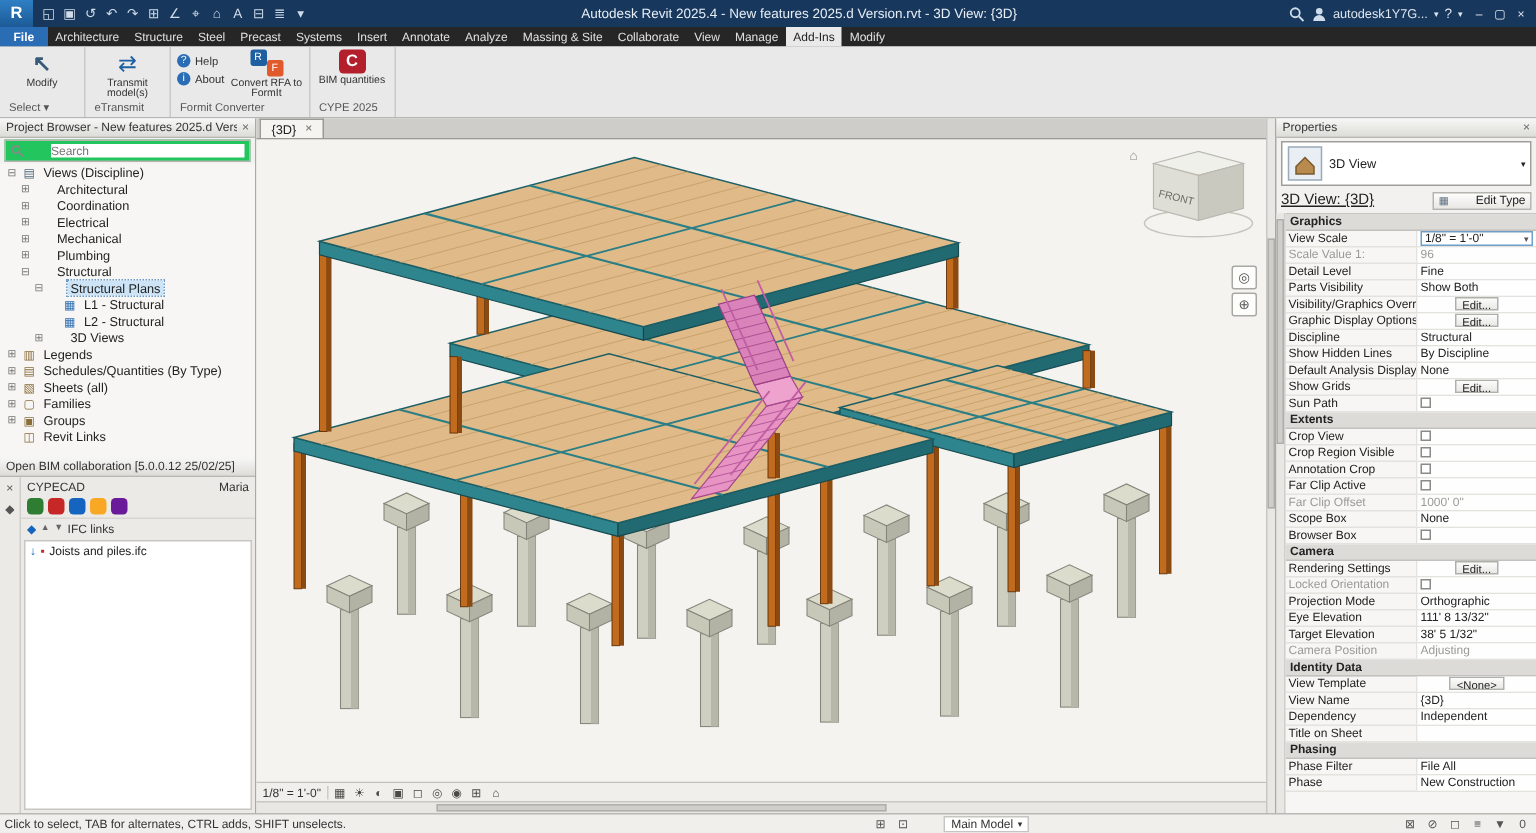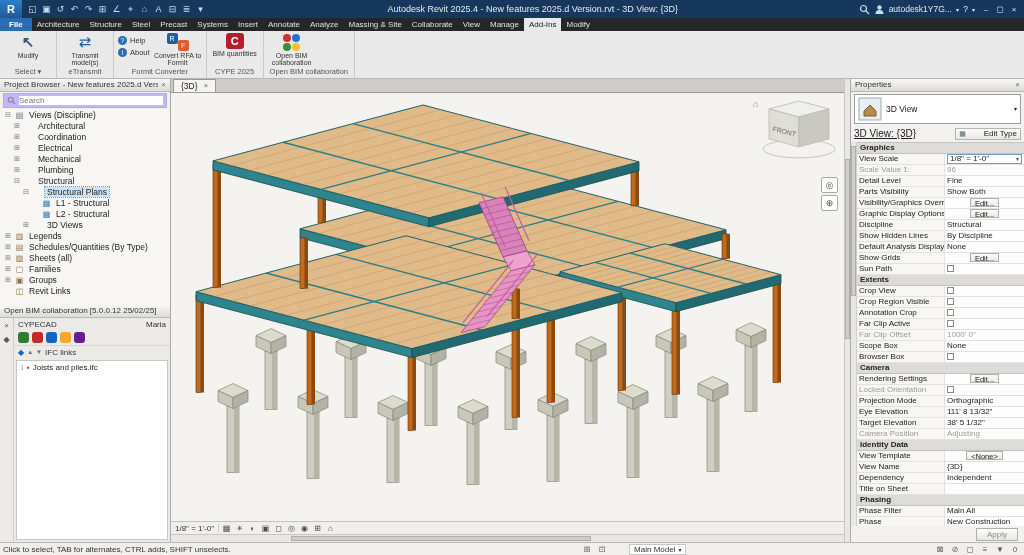--- a/index.html
+++ b/index.html
@@ -19,21 +19,21 @@
 .win-btn{width:14px;height:14px;display:flex;align-items:center;justify-content:center;font-size:8px;color:#dfe7f0;}
 
 .tabrow{flex:0 0 13px;background:#262626;display:flex;align-items:stretch;}
 .rtab{padding:0 5px;display:flex;align-items:center;color:#e0e0e0;font-size:8px;white-space:nowrap;}
 .rtab.file{background:#2a6db5;color:#fff;padding:0 9px;font-weight:bold;}
 .rtab.active{background:#e9e9e9;color:#222;}
 
 .ribbon{flex:0 0 47px;background:#e9e9e9;display:flex;border-bottom:1px solid #b5b5b5;}
 .rpanel{display:flex;flex-direction:column;border-right:1px solid #c9c9c9;}
 .rpanel-body{flex:1;display:flex;align-items:flex-start;padding:2px 4px 0;gap:4px;}
-.rpanel-caption{height:11px;font-size:7.5px;color:#555;text-align:center;padding:0 6px;white-space:nowrap;}
+.rpanel-caption{height:11px;font-size:7.5px;color:#555;text-align:left;padding:0 6px;white-space:nowrap;}
 .rbig{display:flex;flex-direction:column;align-items:center;width:48px;gap:1px;}
 .rbig-label{font-size:7px;text-align:center;line-height:1.05;color:#333;}
 .rsmall-col{display:flex;flex-direction:column;gap:3px;padding-top:3px;}
 .rsmall{display:flex;align-items:center;gap:3px;font-size:7.5px;color:#333;}
 .ricon{display:flex;align-items:center;justify-content:center;}
 .ricon.lg{width:20px;height:18px;font-size:15px;}
 .ricon.sm{width:10px;height:10px;font-size:8px;}
 .ricon.cursor{color:#3a5a7a;font-weight:bold;}
 .ricon.transmit{color:#1d5fa0;}
 .ricon.help,.ricon.about{background:#2a6db5;color:#fff;border-radius:50%;font-size:7px;width:9px;height:9px;line-height:9px;font-style:normal;}
@@ -43,21 +43,21 @@
 .cv-a{left:0;top:0;background:#1d5fa0;}
 .cv-b{right:0;bottom:0;background:#e05a2b;}
 .ricon.openbim{display:grid;grid-template-columns:8px 8px;grid-gap:1px;width:18px;height:18px;align-content:center;justify-content:center;}
 .ricon.openbim .dot{width:8px;height:8px;border-radius:50%;display:block;}
 
 .main{flex:1;display:flex;min-height:0;}
 .leftcol{flex:0 0 171px;display:flex;flex-direction:column;border-right:1px solid #a9a9a9;background:#f2f1ef;min-width:0;}
 .panel-header{height:13px;flex:0 0 13px;background:linear-gradient(#f7f7f6,#dddcd8);border-bottom:1px solid #b9b9b4;display:flex;align-items:center;padding:0 4px;font-size:8px;color:#333;}
 .ph-title{flex:1;white-space:nowrap;overflow:hidden;}
 .ph-x{font-size:8px;color:#666;padding-left:3px;}
-.pb-search{height:15px;flex:0 0 15px;display:flex;align-items:center;margin:1px 3px;border:1px solid #b5b5b0;background:#c4b5fd;padding:0 3px;gap:3px;}
+.pb-search{height:15px;flex:0 0 15px;display:flex;align-items:center;margin:1px 3px;border:1px solid #b5b5b0;background:#22c55e;padding:0 3px;gap:18px;}
 .pb-search input{border:none;outline:none;flex:1;font-size:8px;font-family:inherit;color:#333;min-width:0;}
 .tree{flex:0 0 196px;overflow:hidden;padding-top:1px;background:#f7f6f4;}
 .trow{display:flex;align-items:center;height:11px;gap:3px;white-space:nowrap;}
 .texp{width:8px;font-size:7px;color:#777;text-align:center;flex:0 0 8px;}
 .ticon{font-size:8px;color:#8a6d3b;width:9px;text-align:center;flex:0 0 9px;}
 .ticon-plan{color:#2f6fb2;}
 .ticon-views{color:#55687a;}
 .tlabel{font-size:8.5px;color:#222;padding:0 2px;}
 .trow.selected .tlabel{background:#cde4f7;outline:1px dotted #6a9cc9;}
 
@@ -227,34 +227,20 @@
         <div class="rpanel-caption">Formit Converter</div>
       </div>
       <div class="rpanel">
         <div class="rpanel-body">
           <div class="rbig">
             <span class="ricon cype lg">C</span>
             <span class="rbig-label">BIM quantities</span>
           </div>
         </div>
         <div class="rpanel-caption">CYPE 2025</div>
-      </div>
-      <div class="rpanel">
-        <div class="rpanel-body">
-          <div class="rbig">
-            <span class="ricon openbim lg">
-              <i class="dot" style="background: rgb(211, 47, 47);"></i>
-              <i class="dot" style="background: rgb(25, 118, 210);"></i>
-              <i class="dot" style="background: rgb(56, 142, 60);"></i>
-              <i class="dot" style="background: rgb(251, 192, 45);"></i>
-            </span>
-            <span class="rbig-label">Open BIM collaboration</span>
-          </div>
-        </div>
-        <div class="rpanel-caption">Open BIM collaboration</div>
       </div>
     </div>
 
   <div class="main">
 
     <div class="leftcol">
       <div class="panel-header">
         <span class="ph-title">Project Browser - New features 2025.d Version.rvt</span>
         <span class="ph-x">×</span>
       </div>
@@ -804,30 +790,27 @@
             </div>
             <div class="prow">
               <div class="plabel">Title on Sheet</div>
               <div class="pvalue"></div>
             </div>
             <div class="pgroup">
               <span class="pgroup-label">Phasing</span>
             </div>
             <div class="prow">
               <div class="plabel">Phase Filter</div>
-              <div class="pvalue">Main All</div>
+              <div class="pvalue">File All</div>
             </div>
             <div class="prow">
               <div class="plabel">Phase</div>
               <div class="pvalue">New Construction</div>
             </div>
           </div>
-      </div>
-      <div class="props-footer">
-        <span class="apply-btn">Apply</span>
       </div>
     </div>
 
   </div>
 
   <div class="statusbar">
     <span class="sb-hint">Click to select, TAB for alternates, CTRL adds, SHIFT unselects.</span>
     <span class="sb-sp1"></span>
     <span id="sbleft">
         <span class="sb-icon">⊞</span>

